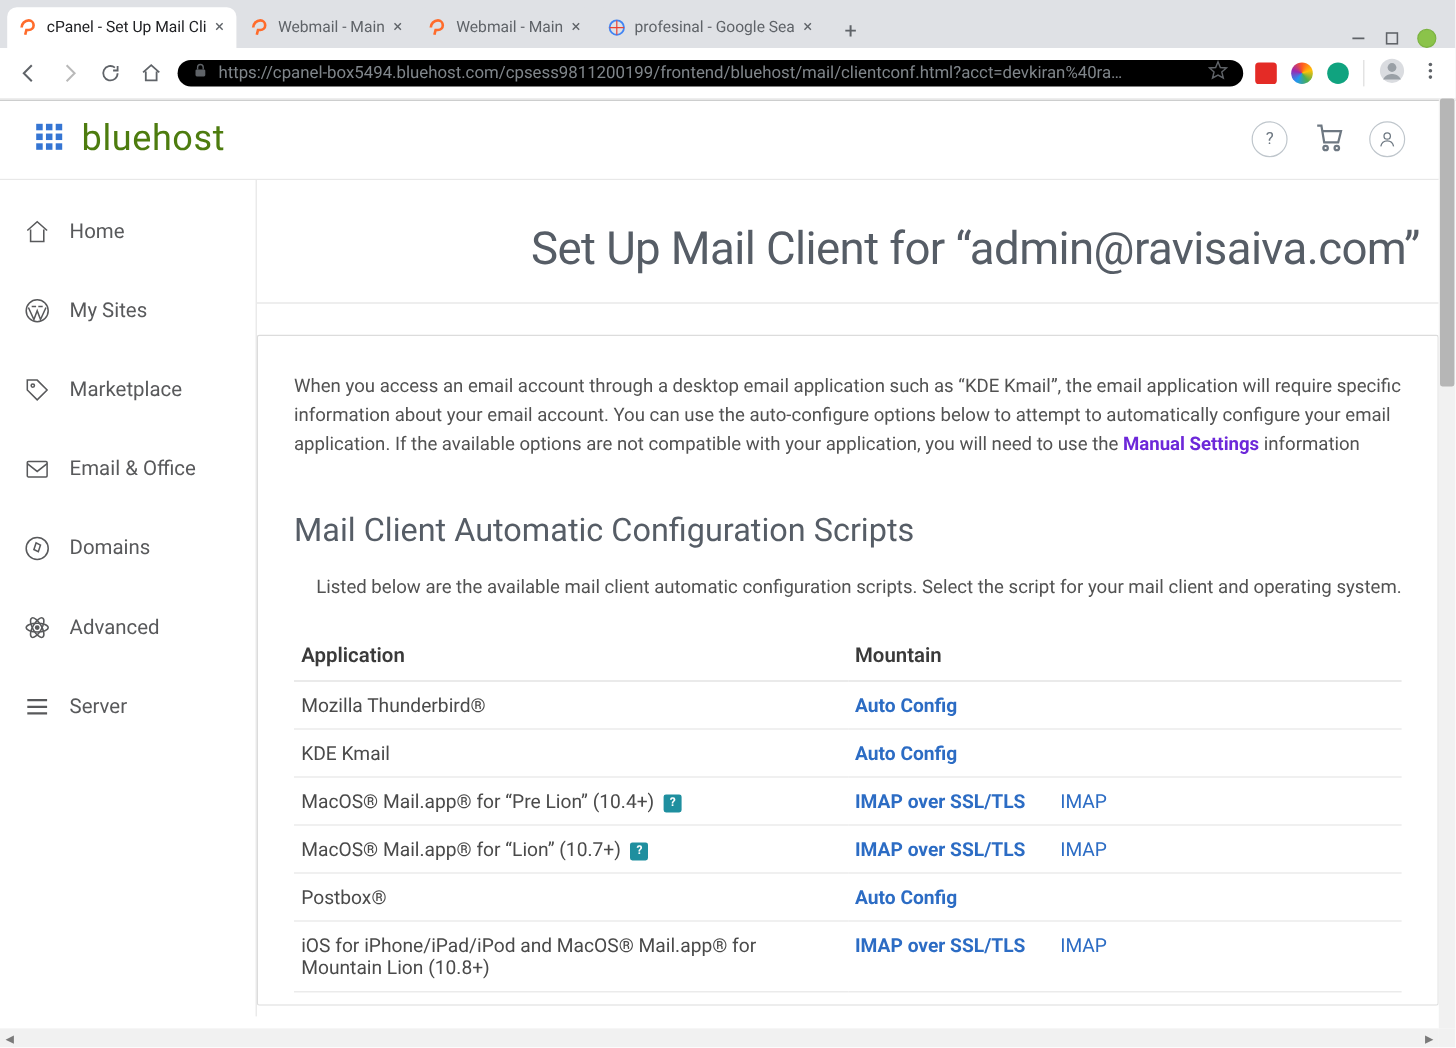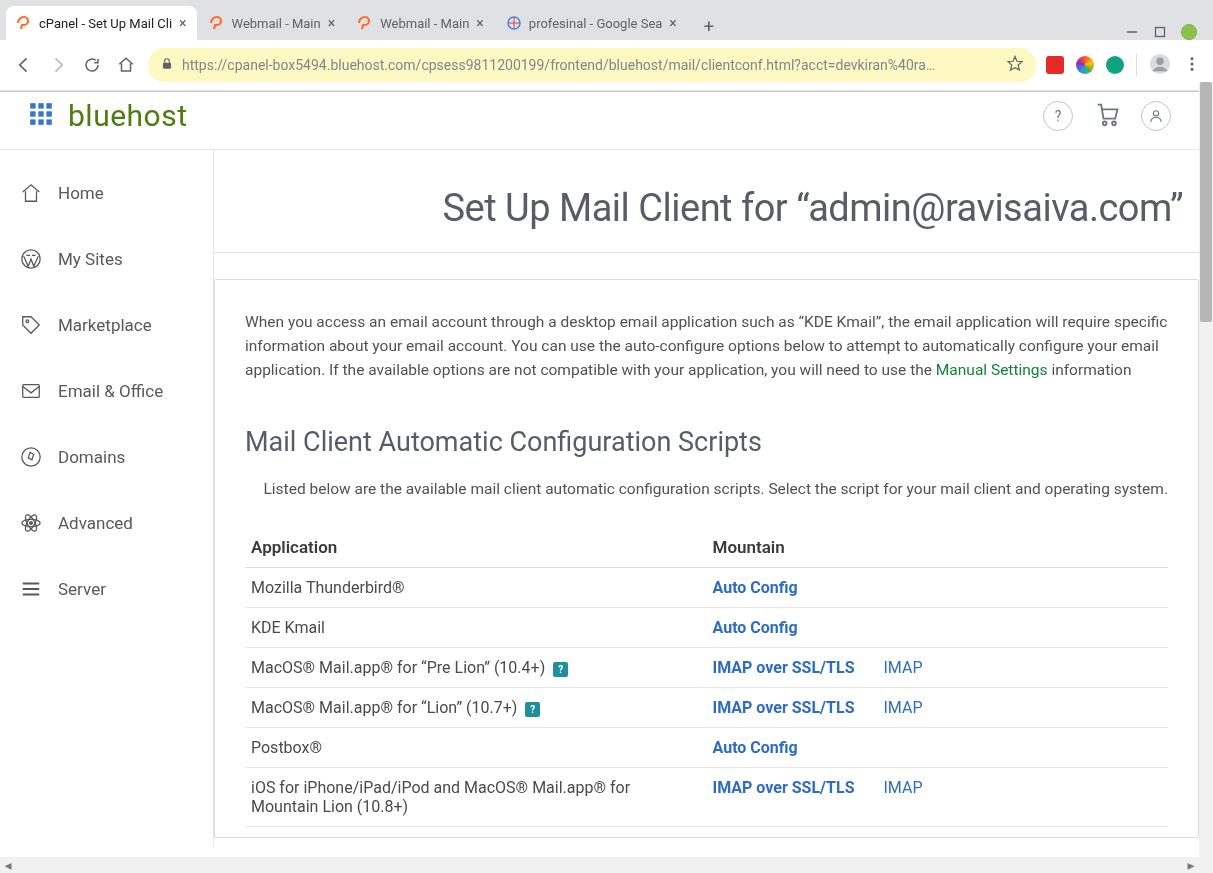--- a/index.html
+++ b/index.html
@@ -14,21 +14,21 @@
   .tab .tab-title { flex: 1; overflow: hidden; text-overflow: ellipsis; }
   .tab .close { color: #5f6368; font-size: 14px; line-height: 1; }
   .new-tab { width: 28px; height: 28px; display:flex; align-items:center; justify-content:center; color:#5f6368; font-size: 18px; margin-left: 6px; cursor:pointer;}
   .window-controls { margin-left:auto; display:flex; gap:14px; padding-right:10px; align-items:center;}
   .win-btn { width:14px; height:14px; display:inline-flex; align-items:center; justify-content:center; color:#5f6368; }
   .win-close { width:16px; height:16px; border-radius:50%; background:#8bc34a; border:1px solid #7cb342; }
 
   .toolbar { display:flex; align-items:center; gap:10px; padding: 8px 12px; background:#fff; border-bottom:1px solid #e2e2e2; }
   .nav-btn { width:24px; height:24px; display:flex; align-items:center; justify-content:center; color:#5f6368; cursor:pointer;}
   .nav-btn.disabled { color:#b9b9b9; }
-  .address-bar { flex:1; display:flex; align-items:center; gap:8px; background:#fef9c3; border-radius:16px; padding:5px 12px; height:34px; }
+  .address-bar { flex:1; display:flex; align-items:center; gap:8px; background:#000000; border-radius:16px; padding:5px 12px; height:22px; }
   .lock-icon { color:#5f6368; }
   .url-text { flex:1; color:#202124; font-size:14px; overflow:hidden; white-space:nowrap; text-overflow:ellipsis; }
   .url-text .muted { color:#80868b; }
   .ext-icons { display:flex; gap:12px; align-items:center; }
   .ext-box { width:18px; height:18px; border-radius:3px; }
 
   
   .page-wrap { position:absolute; top:82px; bottom:16px; left:0; right:14px; overflow:hidden; }
   .page-header { display:flex; align-items:center; justify-content:space-between; padding: 16px 28px; border-bottom:1px solid #e8e8e8; }
   .brand { display:flex; align-items:center; gap:14px; }
@@ -38,21 +38,21 @@
   .circle-btn { width:30px; height:30px; border:1.5px solid #bfc6cc; border-radius:50%; display:flex; align-items:center; justify-content:center; color:#6e7882; cursor:pointer;}
 
   .main-area { display:flex; height: calc(100% - 78px); }
   .sidebar { width:214px; border-right:1px solid #e5e5e5; padding-top:10px; }
   .side-item { display:flex; align-items:center; gap:16px; padding:0 20px; height:66px; color:#58595b; font-size:17px; cursor:pointer;}
   .side-item svg, .side-item .side-icon { width:22px; height:22px; stroke:#58595b; fill:none; stroke-width:1.4; flex:0 0 22px;}
   .content { flex:1; padding: 36px 0 0 0; overflow:hidden; position:relative;}
   h1.page-title { font-size:38px; font-weight:400; color:#565d66; padding: 0 16px 22px 6px; border-bottom:1px solid #e3e3e3; margin: 0 0 26px 0; letter-spacing:-0.5px;text-align:right;}
   .panel { border:1px solid #dcdcdc; border-radius:2px; padding:30px 30px 10px 30px; margin:0 0 0 0; }
   .intro-text { color:#525252; font-size:15.5px; line-height:1.55; }
-  .intro-text b { font-weight:400; color:#15803d; }
+  .intro-text b { font-weight:700; color:#6d28d9; }
   h2.section-title { font-size:27px; font-weight:400; color:#565d66; margin:44px 0 20px 0; }
   .sub-text { color:#525252; font-size:15.5px; line-height:1.5; margin-bottom:26px;text-align:right;}
   table.script-table { width:100%; border-collapse:collapse; }
   table.script-table th { text-align:left; font-size:17px; font-weight:600; color:#3a3a3a; border-bottom:1px solid #ddd; padding:10px 6px; }
   table.script-table td { border-bottom:1px solid #e7e7e7; padding:10px 6px; font-size:16px; color:#4a4a4a; vertical-align:top;}
   .link-primary { color:#2c6cc4; font-weight:700; cursor:pointer; }
   .link-secondary { color:#2c6cc4; font-weight:400; cursor:pointer; padding-left:29px;}
   .help-badge { display:inline-flex; align-items:center; justify-content:center; width:15px; height:15px; background:#1f8f9f; color:#fff; font-size:10px; font-weight:700; border-radius:2px; margin-left:4px; vertical-align:middle;}
 
   

